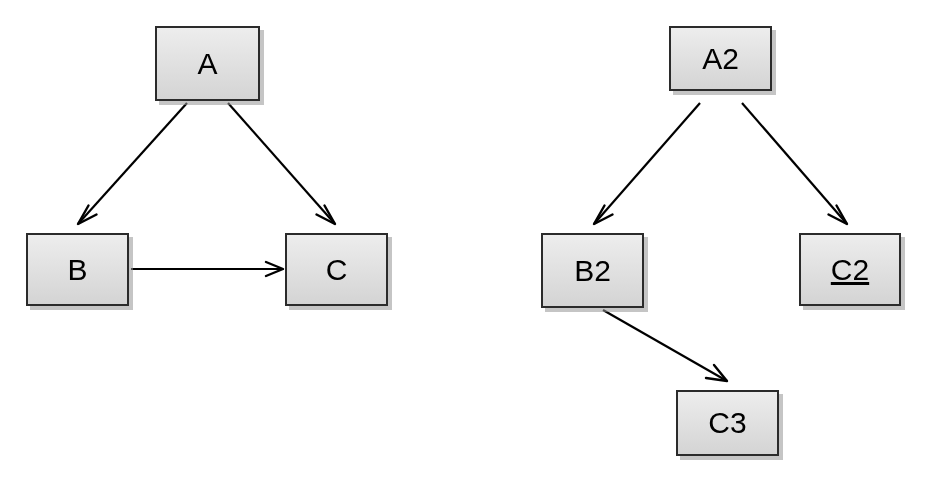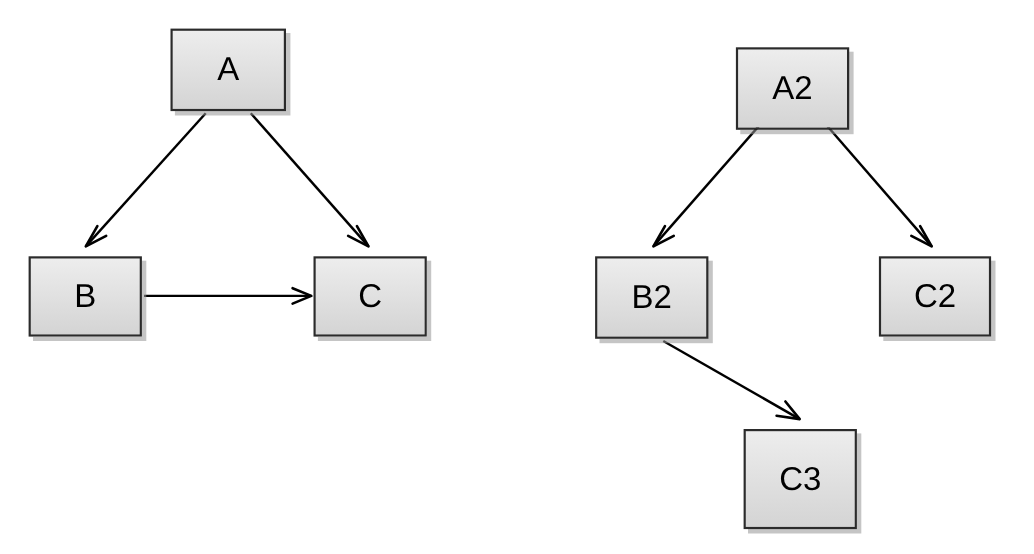--- a/index.html
+++ b/index.html
@@ -87,29 +87,29 @@
   </div>
 
   <div class="node" style="left:26px; top:233px; width:103px; height:73px;">
     <span class="node-label">B</span>
   </div>
 
   <div class="node" style="left:285px; top:233px; width:103px; height:73px;">
     <span class="node-label">C</span>
   </div>
 
-  <div class="node" style="left:669px; top:26px; width:103px; height:75px;margin-top:17px;">
+  <div class="node" style="left:669px; top:26px; width:103px; height:65px;">
     <span class="node-label">A2</span>
   </div>
 
   <div class="node" style="left:541px; top:233px; width:103px; height:75px;justify-content:center;">
     <span class="node-label">B2</span>
   </div>
 
-  <div class="node" style="left:799px; top:233px; width:102px; height:73px;">
+  <div class="node" style="left:799px; top:233px; width:102px; height:73px;text-decoration:underline;">
     <span class="node-label">C2</span>
   </div>
 
-  <div class="node" style="left:676px; top:390px; width:103px; height:91px;">
+  <div class="node" style="left:676px; top:390px; width:103px; height:66px;">
     <span class="node-label">C3</span>
   </div>
 
 </div>
 
 </body></html>

